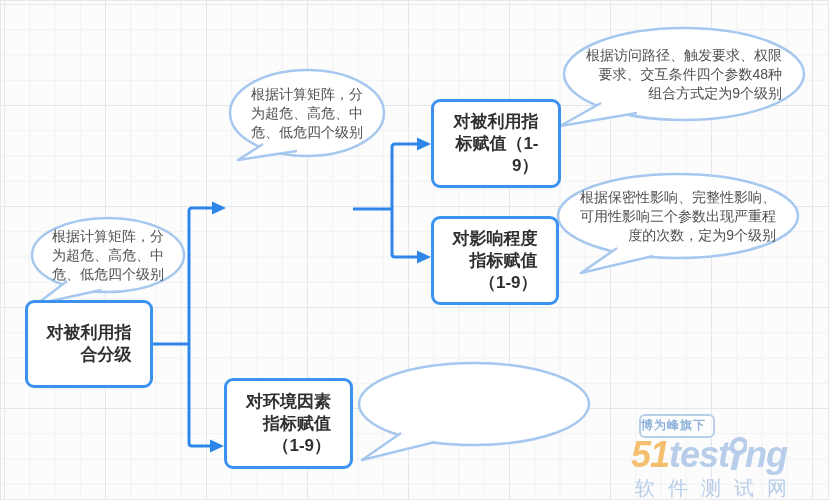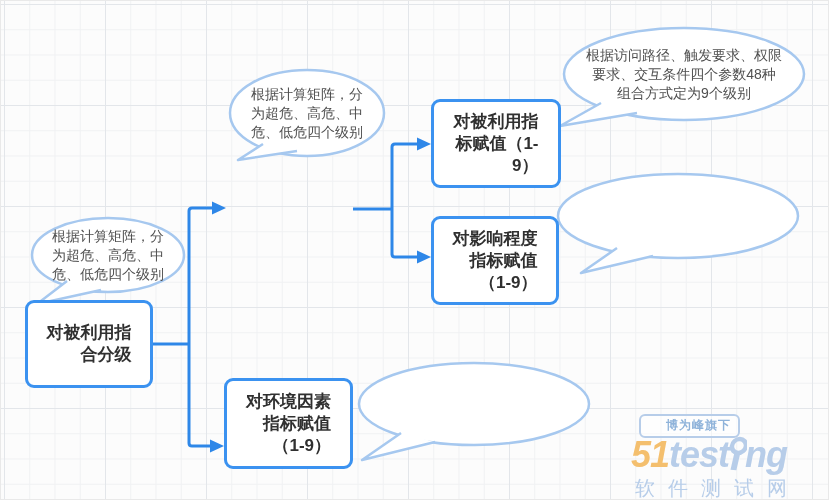--- a/index.html
+++ b/index.html
@@ -54,41 +54,41 @@
   .n-exploit { left: 430px; top: 98px;  width: 130px; height: 89px; }
   .n-impact  { left: 430px; top: 215px; width: 128px; height: 89px; }
   .n-env     { left: 223px; top: 377px; width: 129px; height: 91px; }
 
   
   .callout-text {
     position: absolute;
     display: flex;
     align-items: center;
     justify-content: center;
-    text-align: center;
+    text-align: right;
     z-index: 3;
   }
   .callout-text span {
     white-space: pre-line;
     font-size: 14px;
     line-height: 19px;
     color: #4f4f4f;
   }
   .ct-root    { left: 31px;  top: 217px; width: 152px; height: 74px; }
   .ct-tech    { left: 229px; top: 69px;  width: 154px; height: 86px; }
   .ct-exploit { left: 563px; top: 27px;  width: 240px; height: 92px; }
   .ct-impact  { left: 557px; top: 173px; width: 240px; height: 84px; }
   .ct-env     { left: 358px; top: 362px; width: 230px; height: 82px; }
 
   
   .watermark { position: absolute; left: 630px; top: 413px; width: 195px; z-index: 2; }
   .wm-badge {
     display: inline-block;
     margin-left: 8px;
-    padding: 1px 7px 2px 25px;
+    padding: 1px 7px 2px 0;
     border: 2px solid #b7cde9;
     border-radius: 6px;
     background: rgba(255,255,255,0.55);
     color: #8fb3da;
     font-size: 12px;
     font-weight: bold;
     letter-spacing: 1px;
     text-align: right;
   }
   .wm-brand {
@@ -167,20 +167,25 @@
   </div>
   <div class="callout-text ct-tech">
     <span>根据计算矩阵，分
 为超危、高危、中
 危、低危四个级别</span>
   </div>
   <div class="callout-text ct-exploit">
     <span>根据访问路径、触发要求、权限
 要求、交互条件四个参数48种
 组合方式定为9个级别</span>
+  </div>
+  <div class="callout-text ct-impact">
+    <span>根据保密性影响、完整性影响、
+可用性影响三个参数出现严重程
+度的次数，定为9个级别</span>
   </div>
 
   <div class="watermark">
     <div>
       <span class="wm-badge">博为峰旗下</span>
     </div>
     <div class="wm-brand">
       <span class="wm-51">51</span><span class="wm-test">test</span><svg class="wm-mag" width="20" height="36" viewBox="0 0 20 36">
           <g transform="skewX(-6)">
             <circle cx="13" cy="10" r="7" fill="none" stroke="#b7cde9" stroke-width="4.5"></circle>

